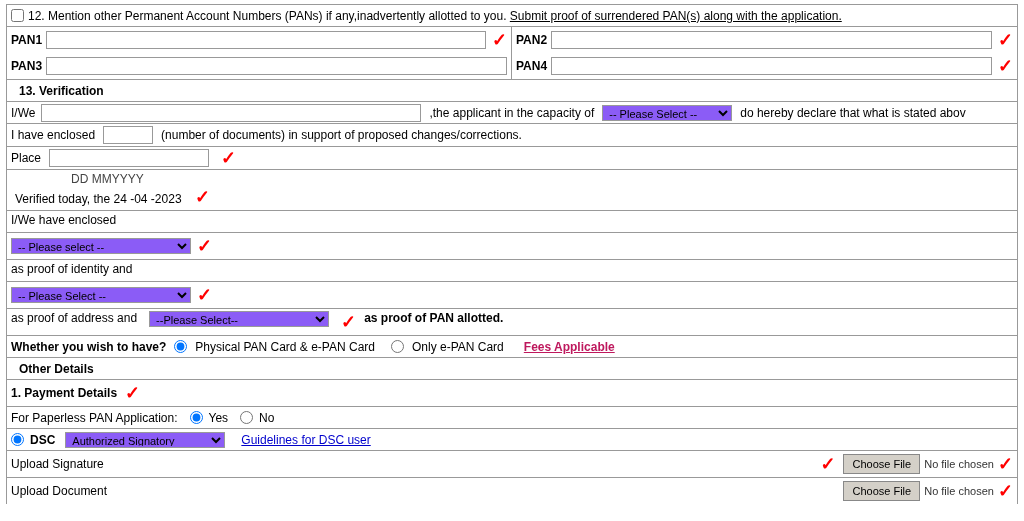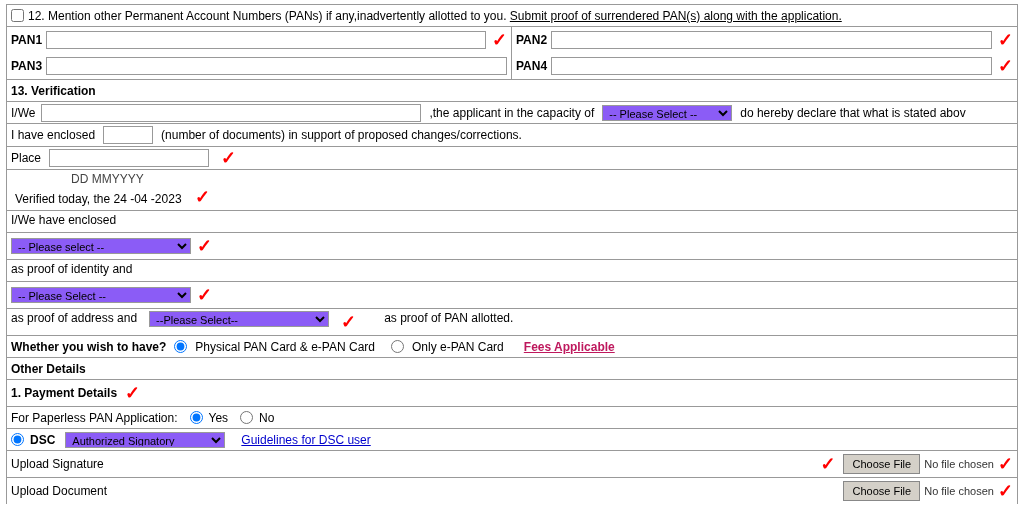--- a/index.html
+++ b/index.html
@@ -14,21 +14,21 @@
     .page {
       width: 1024px;
       padding: 4px 6px;
     }
     .section-header {
       background: #fff;
       font-weight: bold;
       font-size: 12px;
       border: 1px solid #999;
       border-bottom: none;
-      padding: 2px 4px;
+      padding: 2px 12px;
       min-height: 22px;
       display: flex;
       align-items: center;
     }
     .pan-row {
       display: grid;
       grid-template-columns: 1fr 1fr;
       border: 1px solid #999;
       border-bottom: none;
     }
@@ -304,21 +304,21 @@
     </select>
     <span class="red-arrow">✓</span>
   </div>
 
   <div class="address-row">
     <span>as proof of address and</span>
     <select style="width:180px; margin-left:4px;">
       <option value="--Please Select--">--Please Select--</option>
     </select>
     <span class="red-arrow" style="margin-left:4px;">✓</span>
-    <span style="margin-left:20px;">as proof of PAN allotted.</span>
+    <span style="margin-left:0;font-weight:bold;">as proof of PAN allotted.</span>
   </div>
 
   <div class="whether-row">
     <span class="bold">Whether you wish to have?</span>
     <input type="radio" name="pan_type" checked="" style="">
     <span>Physical PAN Card &amp; e-PAN Card</span>
     <input type="radio" name="pan_type" style="margin-left: 8px;">
     <span>Only e-PAN Card</span>
     <a class="fees-link" href="#" style="margin-left:12px;">Fees Applicable</a>
   </div>

